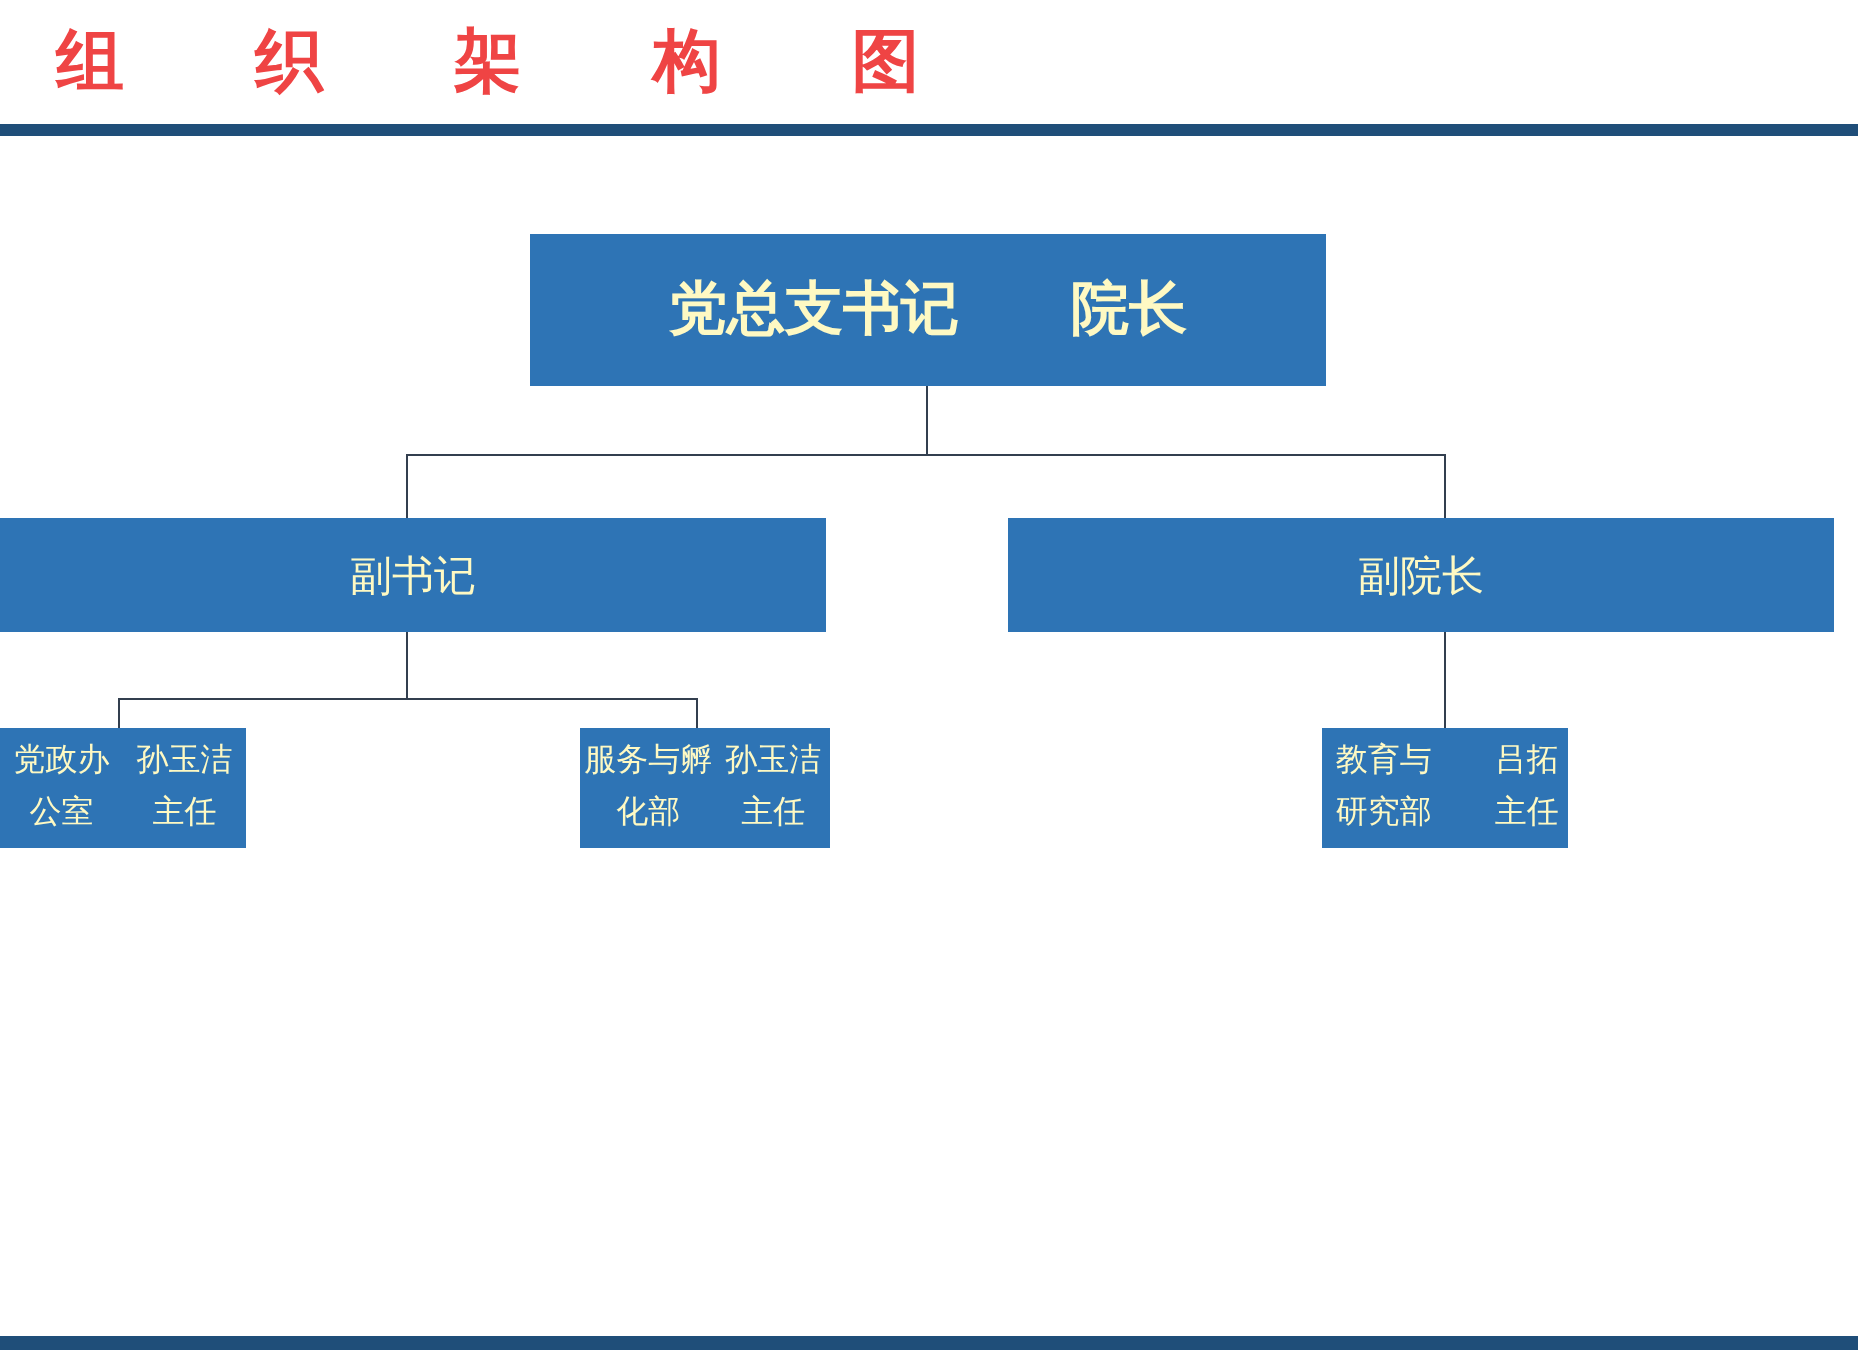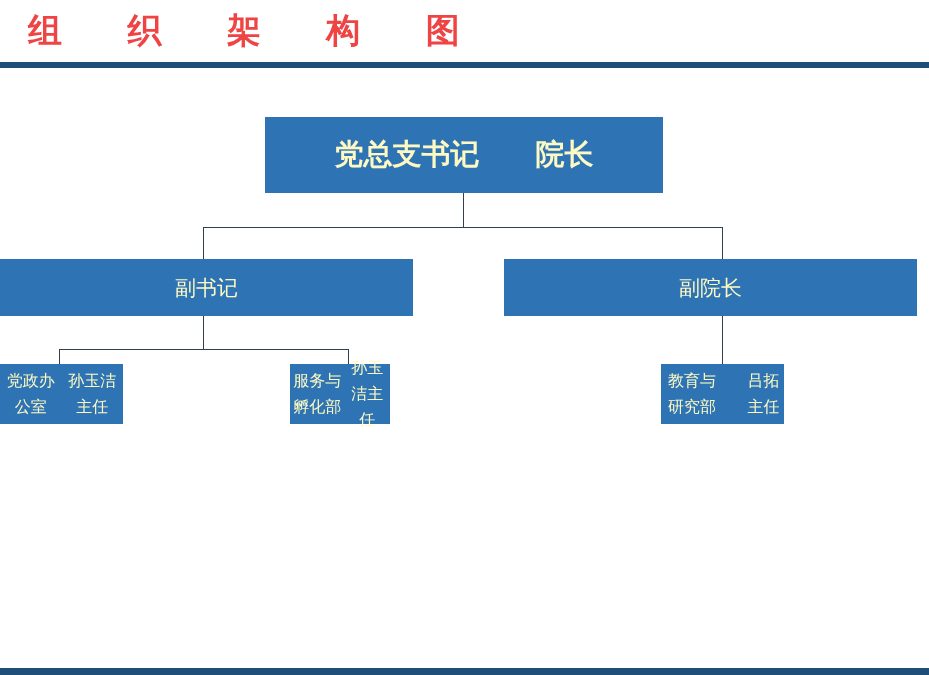--- a/index.html
+++ b/index.html
@@ -75,21 +75,21 @@
   .box-l2-right { left: 504px; }
   .box-l3 {
     top: 364px;
     height: 60px;
     font-size: 16px;
     font-weight: normal;
     flex-direction: row;
     line-height: 26px;
   }
   .box-l3-1 { left: 0px;   width: 123px; }
-  .box-l3-2 { left: 290px; width: 100px; }
+  .box-l3-2 { left: 290px; width: 125px; }
   .box-l3-3 { left: 661px; width: 123px; gap: 20px; }
   
   .line {
     position: absolute;
     background: #333F4F;
   }
   .ln-root-drop   { left: 463px; top: 193px; width: 1px;   height: 35px; }
   .ln-l2-span     { left: 203px; top: 227px; width: 520px; height: 1px;  }
   .ln-l2-left     { left: 203px; top: 227px; width: 1px;   height: 32px; }
   .ln-l2-right    { left: 722px; top: 227px; width: 1px;   height: 32px; }

